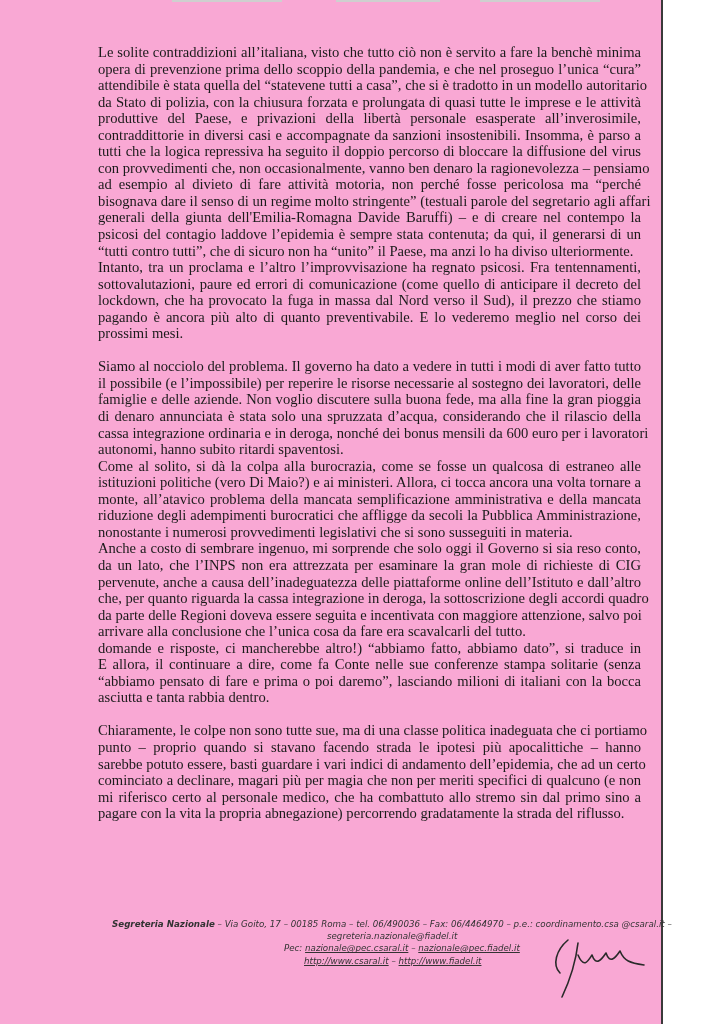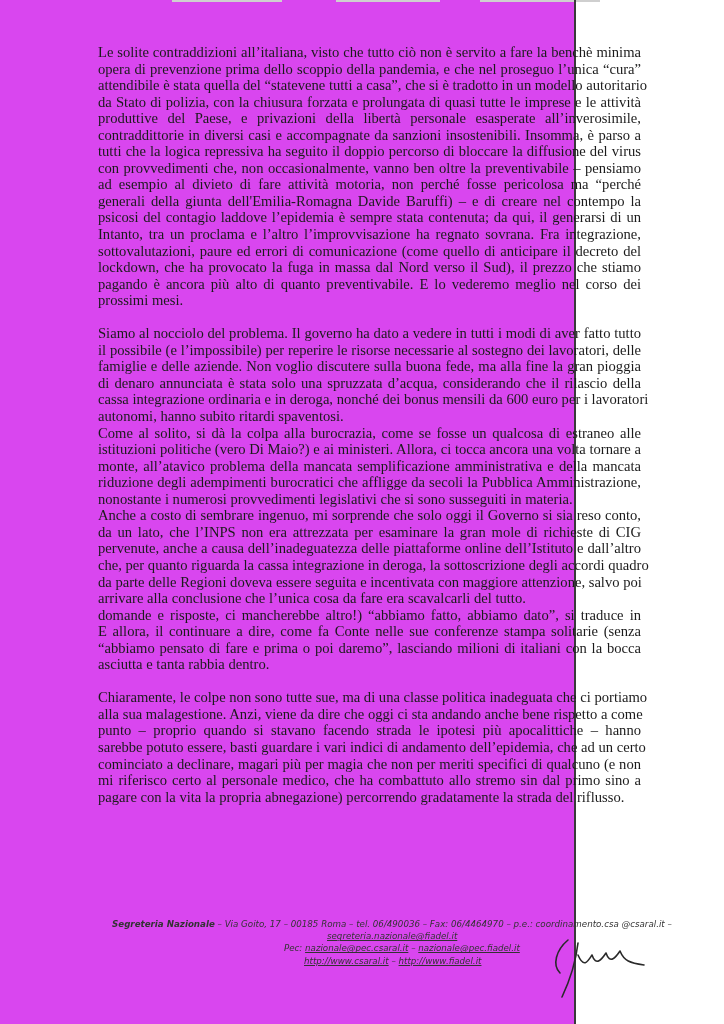--- a/index.html
+++ b/index.html
@@ -1,35 +1,35 @@
 <!DOCTYPE html>
 <html><head>
 <meta charset="utf-8">
 <style>
   html, body { margin: 0; padding: 0; background: #ffffff; }
   body { width: 724px; height: 1024px; position: relative; overflow: hidden; }
-  .page { position: absolute; left: 0; top: 0; width: 576px; height: 1024px; background: #d946ef; }
+  .page { position: absolute; left: 0; top: 0; width: 663px; height: 1024px; background: #f9a8d4; }
   .edge-right { position: absolute; right: 0; top: 0; width: 2px; height: 1024px; background: #3a3a3a; }
   .scan-mark { position: absolute; top: 0; height: 2px; background: #cfcfcf; }
   .body-text {
     position: absolute; left: 98px; top: 44px; width: 543px;
     font-family: "Liberation Serif", "DejaVu Serif", serif;
     font-size: 14.6px; line-height: 16.55px; color: #1b1b1b;
   }
   .line { display: block; height: 16.55px; white-space: nowrap; text-align: justify; text-align-last: justify; }
   .line.last { text-align-last: left; }
   .gap { display: block; height: 16.55px; }
   .footer {
     position: absolute; left: 112px; top: 918px; width: 560px;
     font-family: "DejaVu Sans", "Liberation Sans", sans-serif; font-style: italic;
     font-size: 8.7px; line-height: 12.2px; color: #333;
   }
   .footer .row { display: block; white-space: nowrap; }
   .footer .r1 { text-align: left; }
-  .footer .r2 { padding-left: 215px; text-decoration: underline; }
+  .footer .r2 { padding-left: 215px; }
   .footer .r3 { padding-left: 172px; }
   .footer .r4 { padding-left: 192px; }
   .footer b { font-weight: bold; }
   .footer a { color: #333; text-decoration: underline; }
   .signature { position: absolute; left: 548px; top: 935px; width: 110px; height: 65px; }
 </style>
 </head>
 <body>
 
 <div class="page">
@@ -40,25 +40,27 @@
 
   <div class="body-text" id="body-text">
       <div>
         <span class="line">Le solite contraddizioni all’italiana, visto che tutto ciò non è servito a fare la benchè minima</span>
         <span class="line">opera di prevenzione prima dello scoppio della pandemia, e che nel proseguo l’unica “cura”</span>
         <span class="line">attendibile è stata quella del “statevene tutti a casa”, che si è tradotto in un modello autoritario</span>
         <span class="line">da Stato di polizia, con la chiusura forzata e prolungata di quasi tutte le imprese e le attività</span>
         <span class="line">produttive del Paese, e privazioni della libertà personale esasperate all’inverosimile,</span>
         <span class="line">contraddittorie in diversi casi e accompagnate da sanzioni insostenibili. Insomma, è parso a</span>
         <span class="line">tutti che la logica repressiva ha seguito il doppio percorso di bloccare la diffusione del virus</span>
-        <span class="line">con provvedimenti che, non occasionalmente, vanno ben oltre la preventivabile – pensiamo</span>
+        <span class="line">con provvedimenti che, non occasionalmente, vanno ben denaro la ragionevolezza – pensiamo</span>
         <span class="line">ad esempio al divieto di fare attività motoria, non perché fosse pericolosa ma “perché</span>
+        <span class="line">bisognava dare il senso di un regime molto stringente” (testuali parole del segretario agli affari</span>
         <span class="line">generali della giunta dell'Emilia-Romagna Davide Baruffi) – e di creare nel contempo la</span>
         <span class="line">psicosi del contagio laddove l’epidemia è sempre stata contenuta; da qui, il generarsi di un</span>
-        <span class="line">Intanto, tra un proclama e l’altro l’improvvisazione ha regnato sovrana. Fra integrazione,</span>
+        <span class="line last">“tutti contro tutti”, che di sicuro non ha “unito” il Paese, ma anzi lo ha diviso ulteriormente.</span>
+        <span class="line">Intanto, tra un proclama e l’altro l’improvvisazione ha regnato psicosi. Fra tentennamenti,</span>
         <span class="line">sottovalutazioni, paure ed errori di comunicazione (come quello di anticipare il decreto del</span>
         <span class="line">lockdown, che ha provocato la fuga in massa dal Nord verso il Sud), il prezzo che stiamo</span>
         <span class="line">pagando è ancora più alto di quanto preventivabile. E lo vederemo meglio nel corso dei</span>
         <span class="line last">prossimi mesi.</span>
       </div>
       <span class="gap"></span>
       <div>
         <span class="line">Siamo al nocciolo del problema. Il governo ha dato a vedere in tutti i modi di aver fatto tutto</span>
         <span class="line">il possibile (e l’impossibile) per reperire le risorse necessarie al sostegno dei lavoratori, delle</span>
         <span class="line">famiglie e delle aziende. Non voglio discutere sulla buona fede, ma alla fine la gran pioggia</span>
@@ -77,21 +79,20 @@
         <span class="line">da parte delle Regioni doveva essere seguita e incentivata con maggiore attenzione, salvo poi</span>
         <span class="line last">arrivare alla conclusione che l’unica cosa da fare era scavalcarli del tutto.</span>
         <span class="line">domande e risposte, ci mancherebbe altro!) “abbiamo fatto, abbiamo dato”, si traduce in</span>
         <span class="line">E allora, il continuare a dire, come fa Conte nelle sue conferenze stampa solitarie (senza</span>
         <span class="line">“abbiamo pensato di fare e prima o poi daremo”, lasciando milioni di italiani con la bocca</span>
         <span class="line last">asciutta e tanta rabbia dentro.</span>
       </div>
       <span class="gap"></span>
       <div>
         <span class="line">Chiaramente, le colpe non sono tutte sue, ma di una classe politica inadeguata che ci portiamo</span>
-        <span class="line">alla sua malagestione. Anzi, viene da dire che oggi ci sta andando anche bene rispetto a come</span>
         <span class="line">punto – proprio quando si stavano facendo strada le ipotesi più apocalittiche – hanno</span>
         <span class="line">sarebbe potuto essere, basti guardare i vari indici di andamento dell’epidemia, che ad un certo</span>
         <span class="line">cominciato a declinare, magari più per magia che non per meriti specifici di qualcuno (e non</span>
         <span class="line">mi riferisco certo al personale medico, che ha combattuto allo stremo sin dal primo sino a</span>
         <span class="line last">pagare con la vita la propria abnegazione) percorrendo gradatamente la strada del riflusso.</span>
       </div>
     </div>
 
   <div class="footer">
     <span class="row r1"><b>Segreteria Nazionale</b><span> – Via Goito, 17 – 00185 Roma – tel. 06/490036 – Fax: 06/4464970 – p.e.: coordinamento.csa @csaral.it –</span></span>

